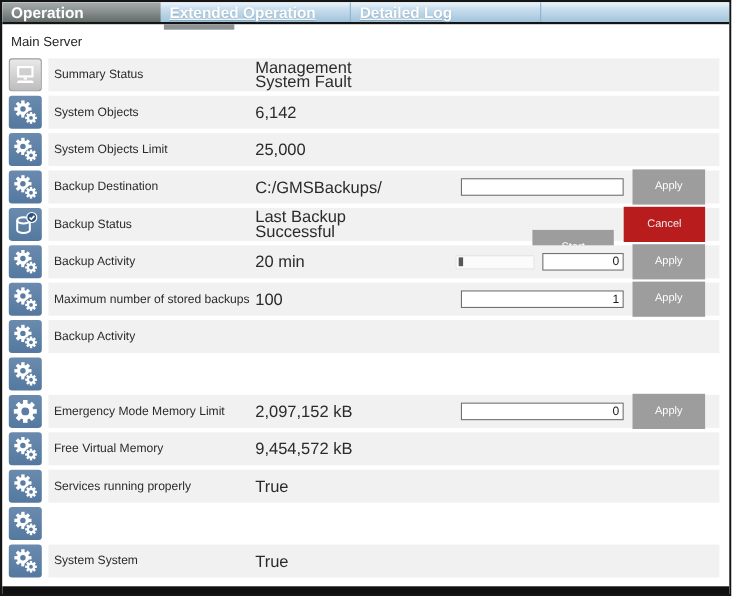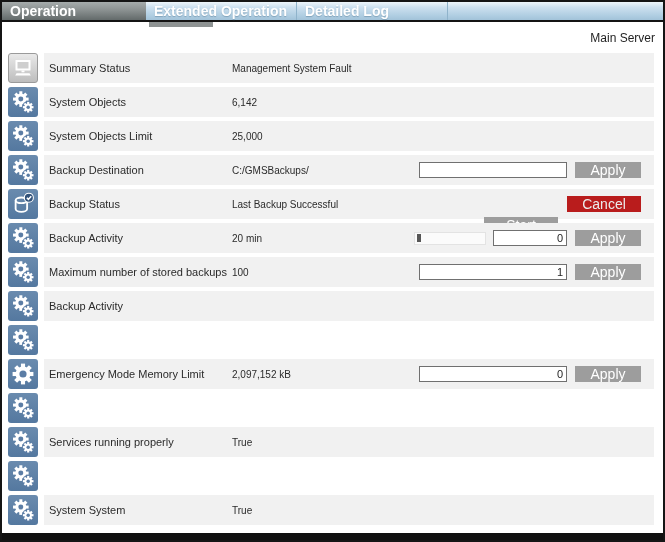--- a/index.html
+++ b/index.html
@@ -10,49 +10,49 @@
   }
   
   .tabbar{
     display:flex;height:18px;
     background:linear-gradient(#eef6fb 0%,#cce0ef 30%,#b0cee2 75%,#a2c3d9 100%);
     border-bottom:2px solid #141414;
   }
   .tab{font-size:14px;font-weight:bold;color:#fff;line-height:18px;
        padding:0 8px;box-sizing:border-box;white-space:nowrap;cursor:default;}
   .tab.active{width:144px;background:linear-gradient(#a6acac 0%,#8b9191 45%,#636a6a 100%);}
-  .tab.inactive{width:151px;background:transparent;border-right:1px solid #8fb3cb;
-       text-shadow:0 1px 1px rgba(110,145,170,.7);}
+  .tab.inactive{width:173px;background:transparent;border-right:1px solid #8fb3cb;
+       text-shadow:0 1px 1px rgba(110,145,170,.7);text-decoration:underline;}
   .tab-filler{flex:1;}
   .tab-shadow{position:absolute;left:147px;top:20px;width:64px;height:5px;background:#8e9393;}
   
-  .breadcrumb{padding:9px 8px 8px;font-size:12px;color:#1f1f1f;height:14px;text-align:right;}
+  .breadcrumb{padding:9px 8px 8px;font-size:12px;color:#1f1f1f;height:14px;}
   
   .rows{position:relative;}
   .row{position:relative;height:34px;}
   .row .strip{
     position:absolute;left:42px;right:9px;top:0;height:30px;background:#f1f1f1;
     display:flex;align-items:center;
   }
   .row .icon{
     position:absolute;left:6px;top:0;width:30px;height:30px;border-radius:3px;
     background:linear-gradient(#6a8bae,#54789f);
     display:flex;align-items:center;justify-content:center;box-sizing:border-box;
   }
   .row .icon.gray{background:linear-gradient(#e9e9e9,#bdbdbd);border:1px solid #9a9a9a;}
   .plabel{font-size:11px;color:#2b2b2b;margin-left:5px;width:183px;flex:none;white-space:nowrap;}
-  .pvalue{font-size:10px;color:#2b2b2b;width:130px;flex:none;line-height:13px;}
+  .pvalue{font-size:15px;color:#2b2b2b;width:130px;flex:none;line-height:13px;}
   .controls{margin-left:auto;display:flex;align-items:center;padding-right:13px;}
   
   .tinput{width:140px;height:14px;border:1px solid #707070;background:#fff;
           font-family:"Liberation Sans",sans-serif;font-size:11px;color:#1d1d1d;
           text-align:right;padding:0 3px;margin-right:8px;}
   .tinput.narrow{width:66px;}
-  .btn{border:none;width:66px;height:16px;background:#9d9d9d;color:#fff;
-       font-family:"Liberation Sans",sans-serif;font-size:14px;line-height:16px;
+  .btn{border:none;width:66px;height:32px;background:#9d9d9d;color:#fff;
+       font-family:"Liberation Sans",sans-serif;font-size:10px;line-height:16px;
        text-align:center;padding:0;cursor:pointer;}
   .btn.start{width:74px;margin-right:9px;margin-top:42px;}
   .btn.cancel{width:74px;background:#b91c1c;color:#ebebeb;}
   .slider{position:relative;width:70px;height:11px;background:#fbfbfb;
           border:1px solid #e3e3e3;margin-right:7px;}
   .slider-handle{position:absolute;left:2px;top:1px;width:4px;height:8px;background:#575757;}
   
   .bottom-bar{position:absolute;left:0;right:0;bottom:0;height:7px;background:#101010;}
 </style>
 </head>
@@ -389,20 +389,25 @@
         <rect x="-1" y="-4.9" width="2" height="9.8"></rect>
         <rect x="-1" y="-4.9" width="2" height="9.8" transform="rotate(45)"></rect>
         <rect x="-1" y="-4.9" width="2" height="9.8" transform="rotate(90)"></rect>
         <rect x="-1" y="-4.9" width="2" height="9.8" transform="rotate(135)"></rect>
         <circle r="3.4"></circle>
       </g>
       <circle r="1.6" fill="#5b7da5"></circle>
     </g>
   </svg>
 </span>
+    <div class="strip">
+      <span class="plabel">Free Virtual Memory</span>
+      <span class="pvalue">9,454,572 kB</span>
+      <div class="controls"></div>
+    </div>
   </div>
 
   <div class="row">
     <span class="icon">
   <svg width="26" height="26" viewBox="0 0 24 24">
     <g transform="translate(10,9.3)">
       <g fill="#fff">
         <rect x="-1.4" y="-7.2" width="2.8" height="14.4"></rect>
         <rect x="-1.4" y="-7.2" width="2.8" height="14.4" transform="rotate(45)"></rect>
         <rect x="-1.4" y="-7.2" width="2.8" height="14.4" transform="rotate(90)"></rect>

